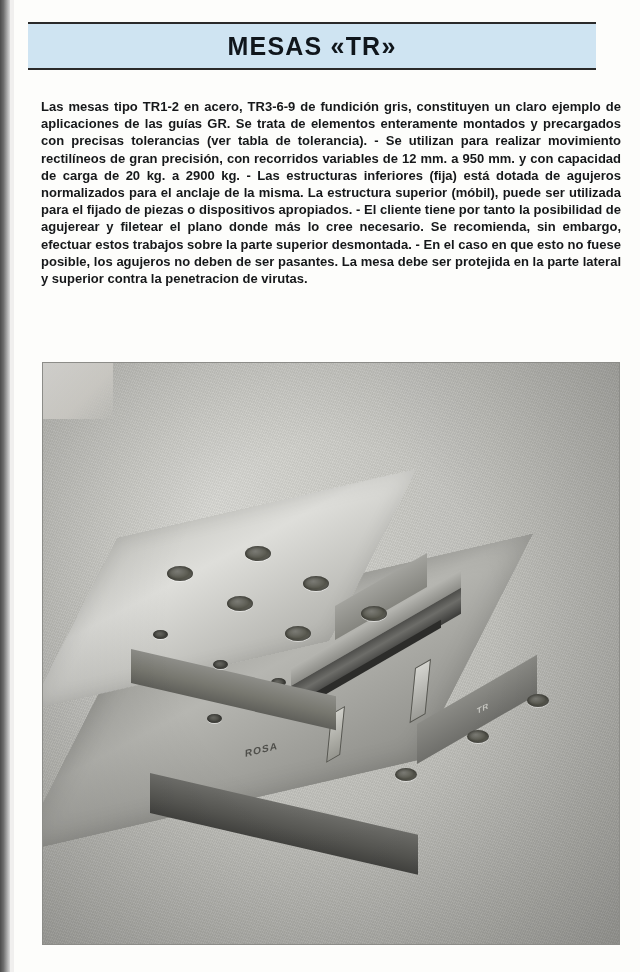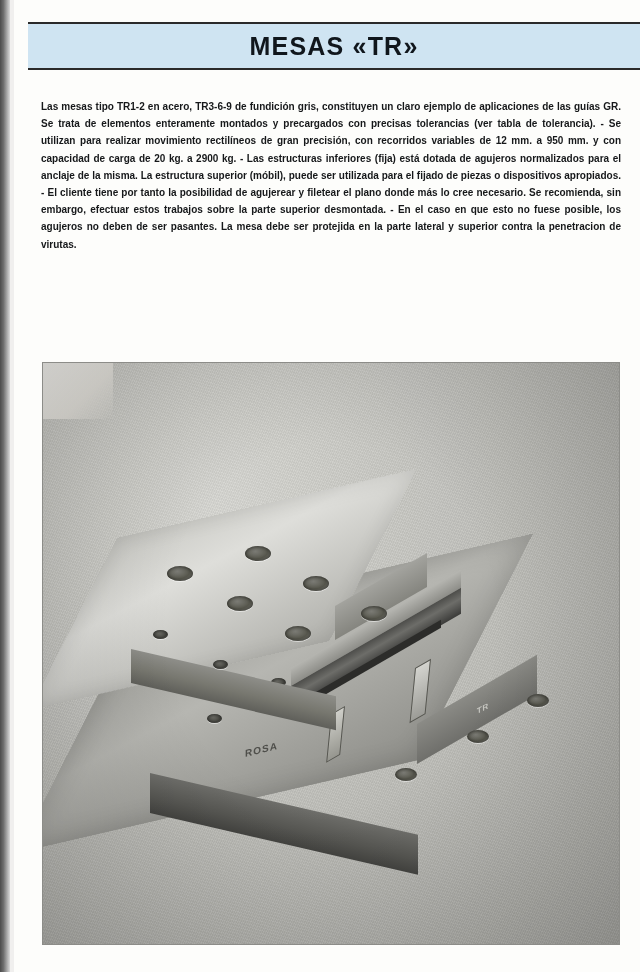--- a/index.html
+++ b/index.html
@@ -39,21 +39,21 @@
     width: 626px;
     height: 972px;
     background: #fdfdfb;
   }
 
   
   .title-banner {
     position: absolute;
     left: 14px;
     top: 22px;
-    width: 612px;
+    width: 568px;
     height: 48px;
     background: #cfe4f2;
     border-top: 2px solid #2a2a2a;
     border-bottom: 2px solid #2a2a2a;
     box-sizing: border-box;
     display: flex;
     align-items: center;
     justify-content: center;
   }
   .title-banner .title-text {
@@ -63,21 +63,21 @@
     color: #10161c;
     font-family: "Liberation Sans", sans-serif;
   }
 
   
   .body-copy {
     position: absolute;
     left: 27px;
     top: 98px;
     width: 580px;
-    font-size: 10px;
+    font-size: 13px;
     line-height: 17.2px;
     font-weight: bold;
     color: #16181a;
     text-align: justify;
     font-family: "Liberation Sans", sans-serif;
   }
   .body-copy p {
     margin: 0;
   }
   .body-copy p + p {

